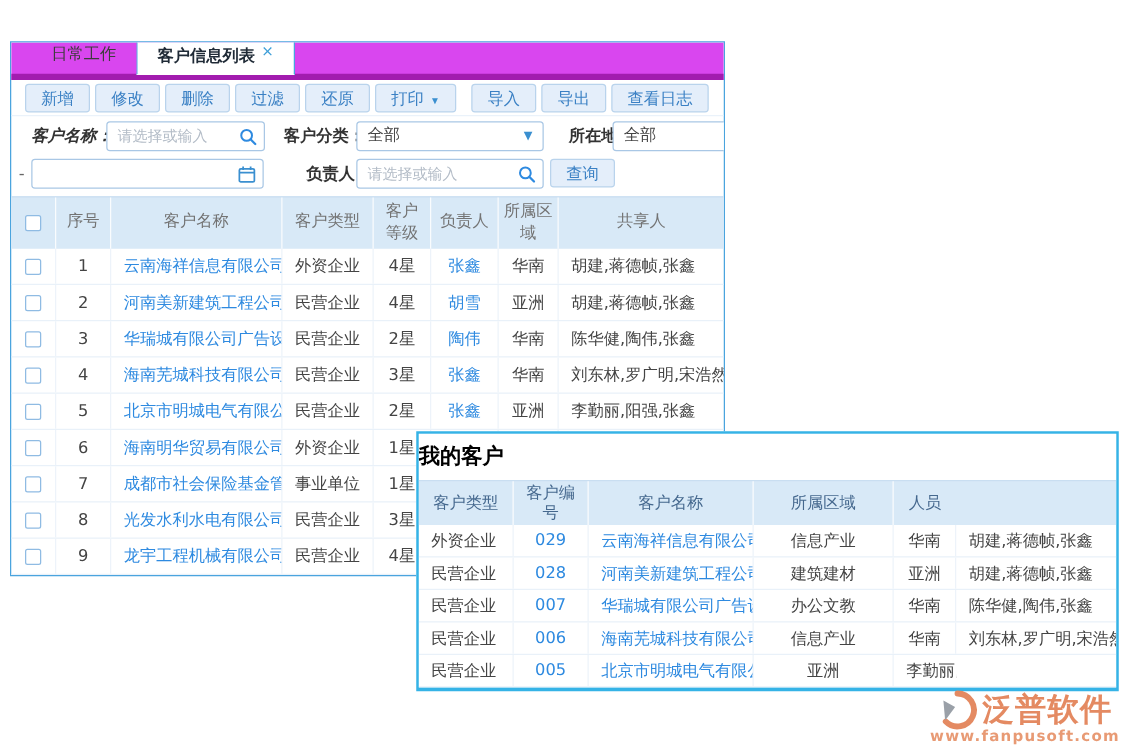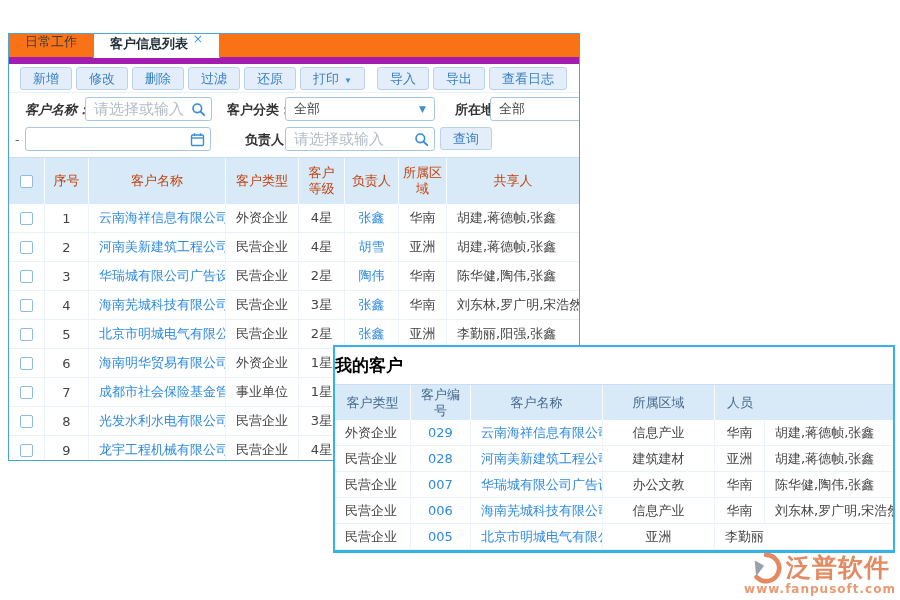--- a/index.html
+++ b/index.html
@@ -3,52 +3,52 @@
 <meta charset="utf-8">
 <style>
   * { margin:0; padding:0; box-sizing:border-box; }
   html,body { width:900px; height:600px; background:#fff; overflow:hidden;
     font-family:"DejaVu Sans","Liberation Sans",sans-serif; font-size:13px; color:#444; }
 
   
   .main-panel { position:absolute; left:8px; top:33px; width:572px; height:428px;
     background:#fff; border:1px solid #4aa4de; overflow:hidden; }
 
-  .tabbar { height:30px; background:#f97316; border-bottom:7px solid #a21caf;
-    display:flex; align-items:flex-end; padding-left:0; }
+  .tabbar { height:30px; background:#d946ef; border-bottom:5px solid #a21caf;
+    display:flex; align-items:flex-end; padding-left:16px; }
   .tab { height:29px; line-height:28px; padding:0 16px; color:#3c3c3c; cursor:pointer; }
   .tab.active { background:#fff; border:1px solid #4aa4de; border-bottom:1px solid #fff;
     margin-bottom:-1px; border-radius:3px 3px 0 0; font-weight:bold; color:#1f2a36;
     display:flex; align-items:center; gap:5px; }
   .tab-close { color:#3d9ed8; font-size:12px; font-weight:normal; transform:translateY(-5px); }
 
   .toolbar { height:29px; display:flex; align-items:center; gap:4px; padding:0 11px;
     border-bottom:1px solid #eaf2fa; }
   .btn { background:#e4eefa; border:1px solid #b9d3ec; color:#3a80c4; border-radius:3px;
     height:23px; line-height:21px; padding:0 12px; font-size:13px; cursor:pointer; white-space:nowrap; }
   .btn .caret { font-size:8px; color:#3a8fd0; margin-left:5px; }
   .gap-left { margin-left:8px; }
 
   .filters { position:relative; height:64px; }
   .flabel { position:absolute; height:24px; line-height:24px; color:#333; font-weight:600; }
   .finput { position:absolute; height:24px; border:1px solid #a9c7e5; border-radius:3px;
     background:#fff; }
   .finput input { width:100%; height:100%; border:0; outline:none; background:transparent;
-    padding:0 22px 0 8px; font-size:15px; color:#444;
+    padding:0 22px 0 8px; font-size:12px; color:#444;
     font-family:"DejaVu Sans","Liberation Sans",sans-serif; }
   .finput input::placeholder { color:#b3bcc7; }
   .ficon { position:absolute; right:5px; top:4px; width:15px; height:15px; }
   .fselect { position:absolute; height:24px; border:1px solid #a9c7e5; border-radius:3px;
     background:#fff; line-height:22px; padding:0 8px; color:#444; }
   .fselect .arrow { position:absolute; right:8px; top:0; font-size:9px; color:#3a8fd0; }
   .dash { position:absolute; color:#666; }
 
   
   .m-grid { display:grid; grid-template-columns:36px 44px 137px 73px 46px 54px 48px 132px; }
-  .m-head { background:#d8e9f7; border-top:1px solid #c9def1; color:#c2410c; height:47px; }
+  .m-head { background:#d8e9f7; border-top:1px solid #c9def1; color:#737373; height:42px; }
   .m-head > div { display:flex; align-items:center; justify-content:center; text-align:center;
     border-right:1px solid rgba(255,255,255,.85); line-height:1.25; padding:2px 4px; }
   .m-head > div:last-child { border-right:none; }
   .m-row { height:29px; border-bottom:1px solid #e9f1f9; }
   .m-row > .cell { display:flex; align-items:center; border-right:1px solid #edf3fa;
     overflow:hidden; white-space:nowrap; }
   .m-row > .cell:last-child { border-right:none; }
   .ctr { justify-content:center; }
   .lft { padding-left:10px; }
   .link { color:#2e8ae0; cursor:pointer; }

